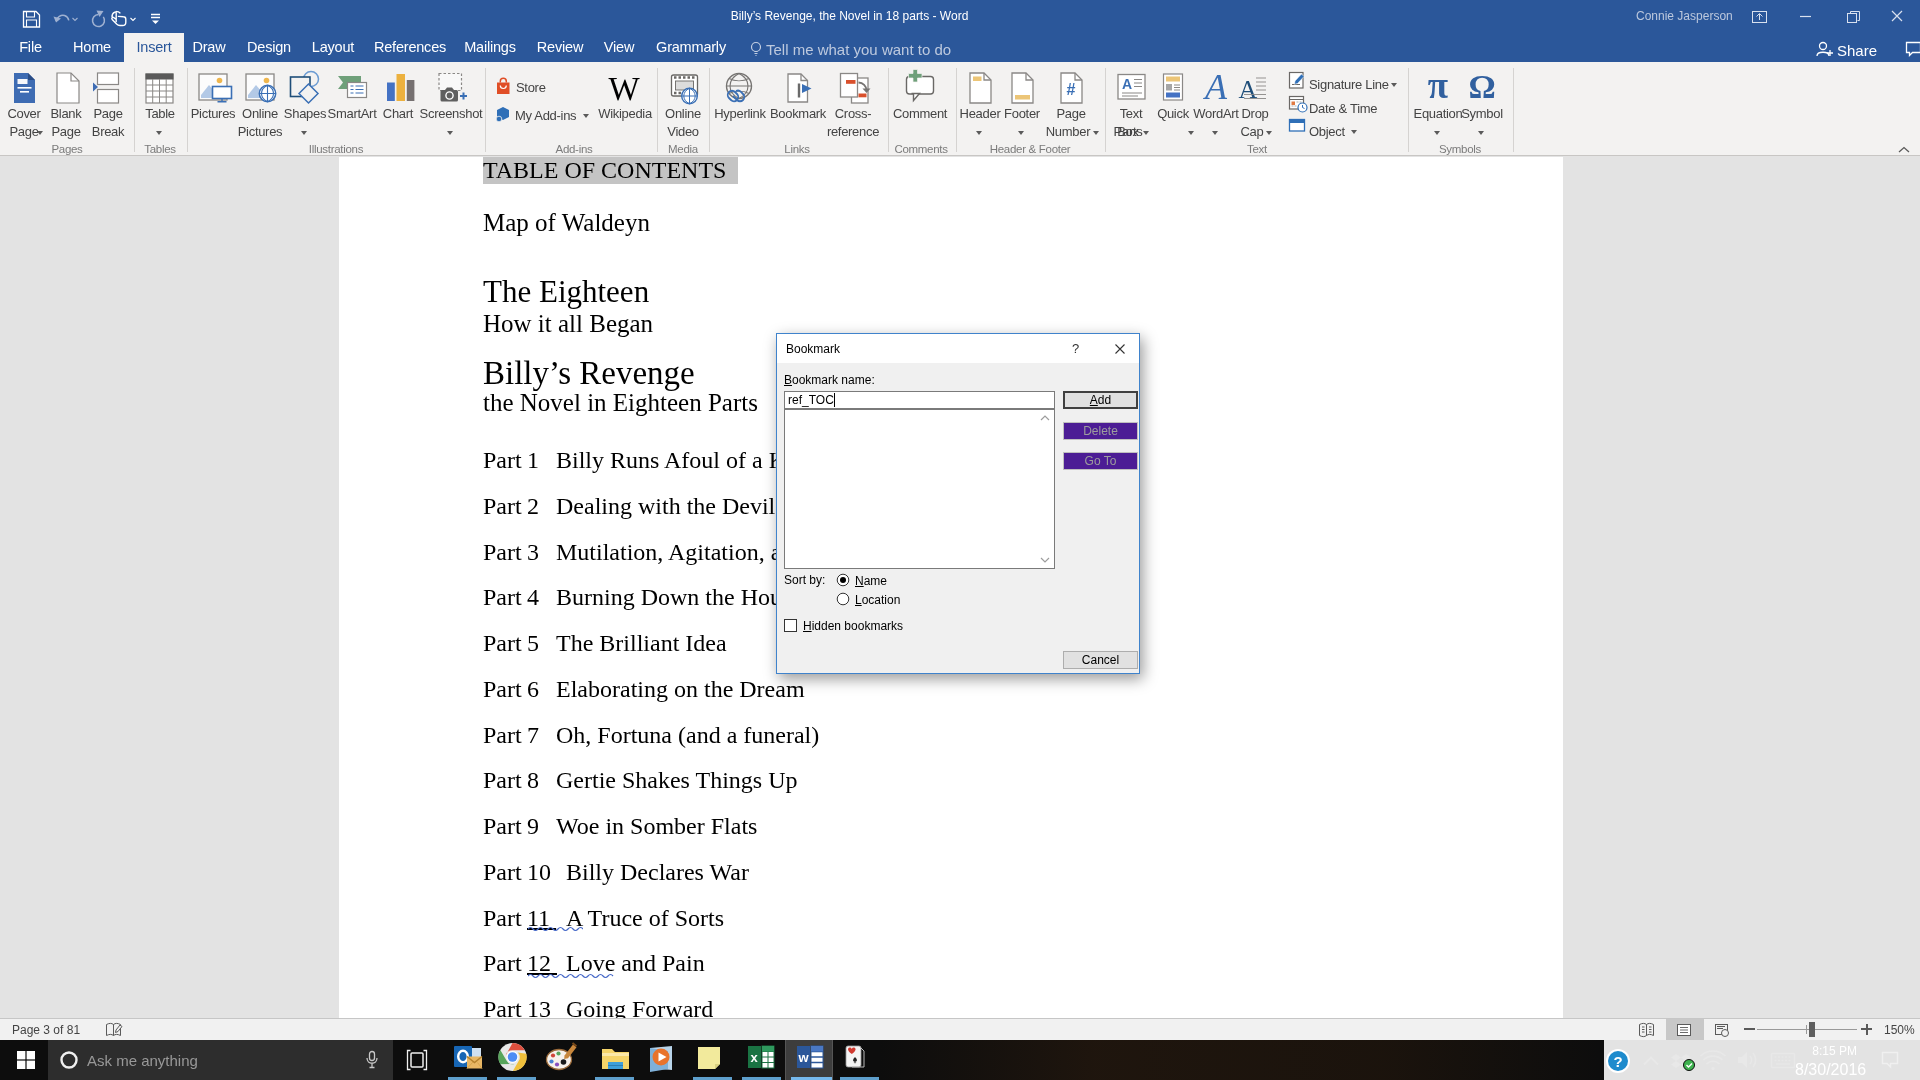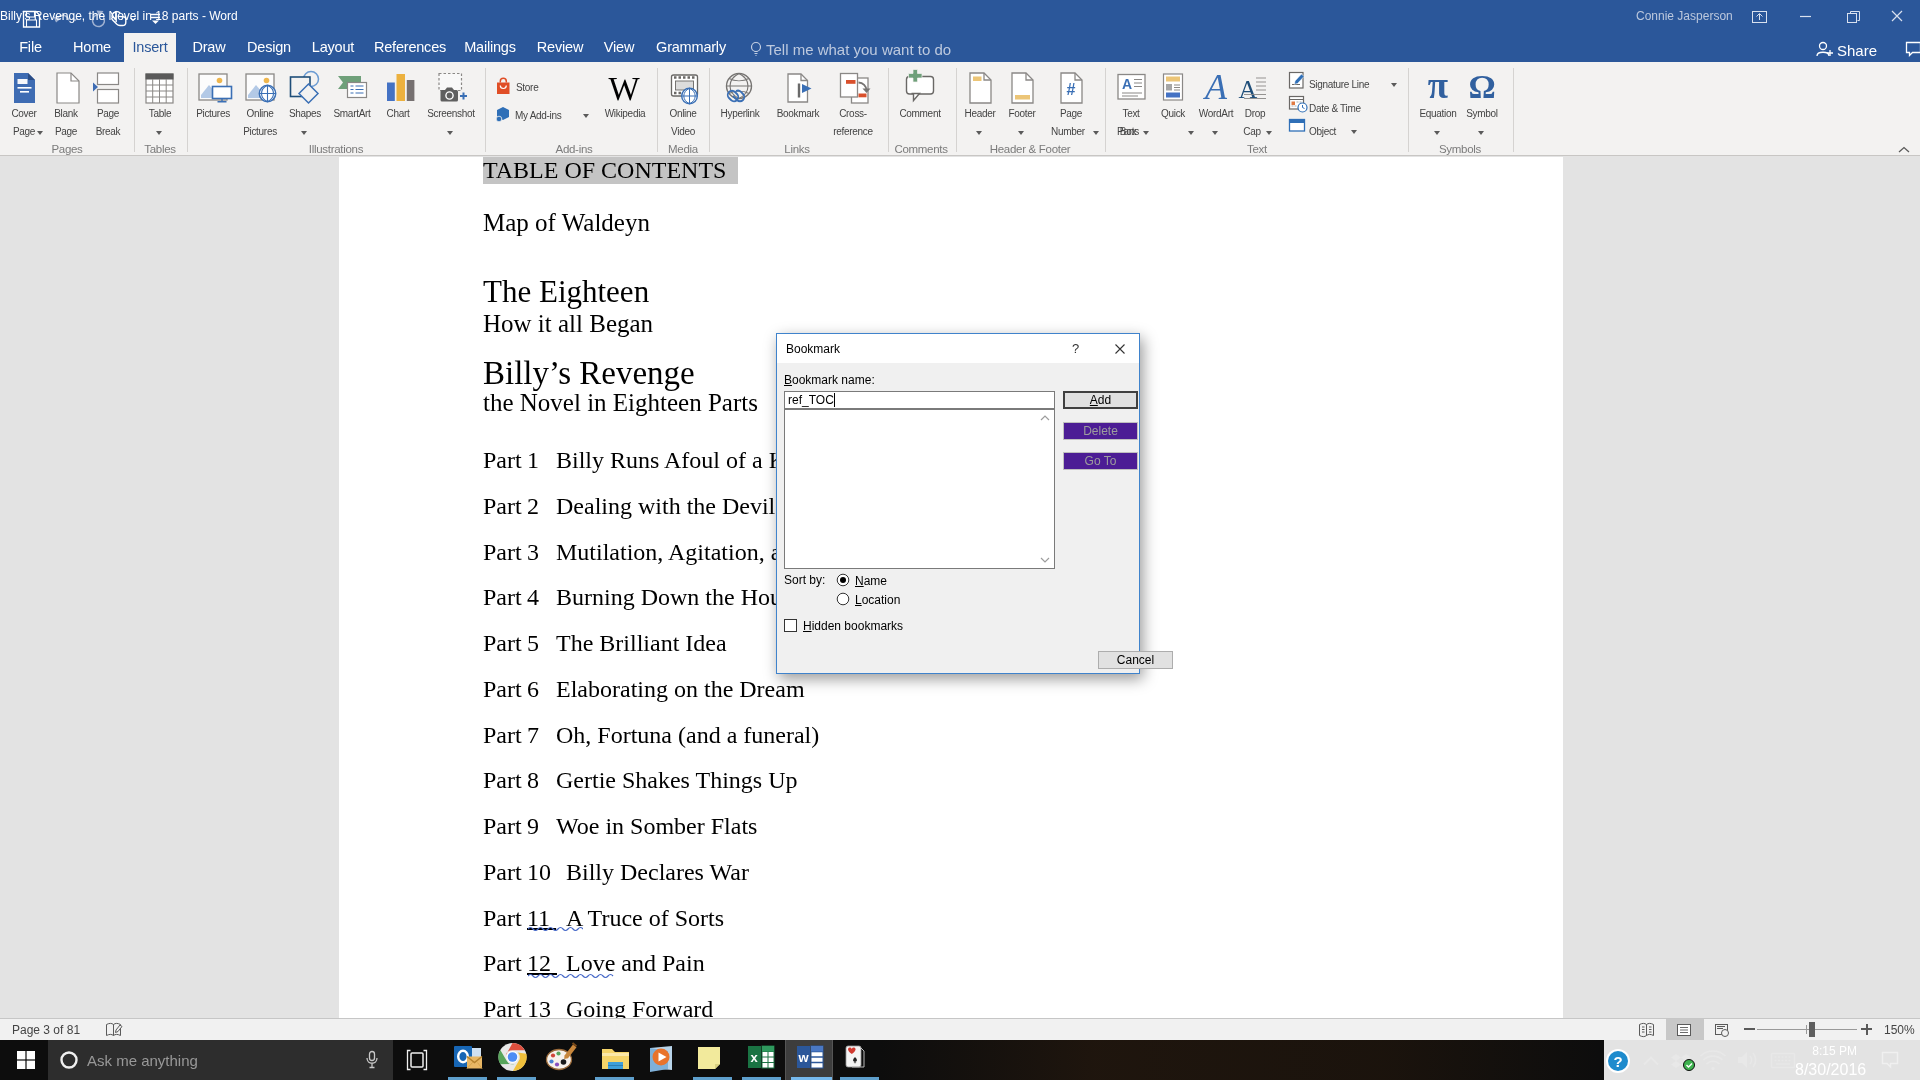--- a/index.html
+++ b/index.html
@@ -8,21 +8,21 @@
 .abs { position:absolute; }
 
 #titlebar { position:absolute; left:0; top:0; width:1920px; height:62px; background:#2b579a; }
 .tab { position:absolute; top:33px; height:29px; color:#fff; font-size:14.5px; letter-spacing:-0.2px; line-height:29px; text-align:center; }
 #tab-insert { background:#f3f2f1; color:#2b579a; top:33px; height:29px; }
 .ttext { position:absolute; color:#fff; font-size:12px; white-space:nowrap; }
 
 #ribbon { position:absolute; left:0; top:62px; width:1920px; height:94px; background:#f3f2f1; border-bottom:1px solid #c8c6c4; }
 .rsep { position:absolute; top:6px; width:1px; height:84px; background:#d5d3d1; }
 .glabel { position:absolute; top:81px; font-size:11.5px; letter-spacing:-0.3px; color:#7b7b7b; text-align:center; white-space:nowrap; transform:translateX(-50%); }
-.ilabel { position:absolute; font-size:10px; letter-spacing:-0.3px; color:#444; text-align:center; white-space:nowrap; transform:translateX(-50%); line-height:12px; }
+.ilabel { position:absolute; font-size:13px; letter-spacing:-0.3px; color:#444; text-align:center; white-space:nowrap; transform:translateX(-50%); line-height:12px; }
 .arrow { position:absolute; width:0; height:0; border-left:3.5px solid transparent; border-right:3.5px solid transparent; border-top:4px solid #5a5a5a; }
 
 #page { position:absolute; left:339px; top:157px; width:1224px; height:861px; background:#fff; }
 .dt { position:absolute; font-family:"Liberation Serif", serif; color:#000; white-space:nowrap; line-height:1; }
 .pl { left:483px; font-size:24px; width:700px; }
 .pn { position:absolute; left:44px; }
 .ptt { position:absolute; left:73px; }
 .ptt2 { position:absolute; left:83px; }
 .pu { text-decoration:underline; }
 
@@ -52,21 +52,21 @@
 
     <path d="M98.5 8.5 a6 6 0 1 0 4.8 2.4" stroke="#9fb1d1" fill="none" stroke-width="1.5"></path>
     <path d="M96.5 4.5 l7 0.5 -4 6 z" fill="#9fb1d1"></path>
 
     <path d="M112 10.5 a4.8 4.8 0 0 1 8 -3.6 M116.2 5.5 v10 M116.2 13.5 l-2.2 -1.8 c-1.6 -1.2 -3 0.6 -1.6 2 l4.2 4.4 c0.9 0.9 2 1.4 3.3 1.4 h2.6 c1.9 0 3.3 -1.4 3.3 -3.3 v-3 c0 -1.4 -1 -2.4 -2.4 -2.4 l-5 -0.4" stroke="#fff" fill="none" stroke-width="1.4" stroke-linecap="round" stroke-linejoin="round"></path>
     <path d="M130.5 12 l2.5 2.5 2.5 -2.5" stroke="#fff" fill="none" stroke-width="1.1"></path>
 
     <path d="M151 8.5 h9 M151 11.5 h9" stroke="#fff" stroke-width="1.3"></path>
     <path d="M152 14.5 l3.5 3.5 3.5 -3.5 z" fill="#fff"></path>
   </svg>
-  <div class="ttext" style="left:0;width:1699px;top:9px;">Billy’s Revenge, the Novel in 18 parts - Word</div>
+  <div class="ttext" style="left:0;width:1699px;top:9px;text-align:center;">Billy’s Revenge, the Novel in 18 parts - Word</div>
   <div class="ttext" style="left:1636px;top:9px;color:#bcc8dd;">Connie Jasperson</div>
 
   <svg class="abs" style="left:1740px;top:6px" width="180" height="22" viewBox="0 0 180 22">
     <g stroke="#d9e1ef" fill="none" stroke-width="1">
       <rect x="12.5" y="5.5" width="14" height="11"></rect>
       <path d="M19.5 14 v-6 m-3 2.5 l3 -3 3 3"></path>
       <path d="M60 10.5 h11" stroke-width="1.2"></path>
       <rect x="107.5" y="7.5" width="9" height="9"></rect>
       <path d="M110.5 7.5 v-2 h9 v9 h-2"></path>
       <path d="M152 5 l10 10 m0 -10 l-10 10" stroke-width="1.2"></path>
@@ -78,21 +78,21 @@
       <circle cx="13" cy="8" r="3.5"></circle>
       <path d="M7 18 c0 -5 12 -5 12 0"></path>
       <path d="M17 15 h6 m-3 -3 v6"></path>
       <path d="M97.5 4.5 h14 v10 h-8 l-3 3 v-3 h-3 z" transform="translate(-1,0)"></path>
     </g>
   </svg>
   <div class="ttext" style="left:1837px;top:42px;font-size:15px;">Share</div>
 
   <div class="tab" style="left:13px;width:35px;">File</div>
   <div class="tab" style="left:62px;width:60px;">Home</div>
-  <div class="tab" id="tab-insert" style="left:124px;width:52px;">Insert</div>
+  <div class="tab" id="tab-insert" style="left:124px;width:60px;">Insert</div>
   <div class="tab" style="left:182px;width:54px;">Draw</div>
   <div class="tab" style="left:238px;width:62px;">Design</div>
   <div class="tab" style="left:302px;width:62px;">Layout</div>
   <div class="tab" style="left:366px;width:88px;">References</div>
   <div class="tab" style="left:460px;width:60px;">Mailings</div>
   <div class="tab" style="left:530px;width:60px;">Review</div>
   <div class="tab" style="left:593px;width:52px;">View</div>
   <div class="tab" style="left:652px;width:78px;">Grammarly</div>
   <svg class="abs" style="left:748px;top:40px" width="16" height="18" viewBox="0 0 16 18">
     <g stroke="#c3cfe3" fill="none" stroke-width="1.2">
@@ -371,21 +371,21 @@
       <circle cx="7" cy="7" r="5.8" fill="#fff" stroke="#333"></circle>
       <circle cx="7" cy="7" r="3" fill="#000"></circle>
     </svg>
   <div class="abs" style="left:78px;top:240px;"><span style="text-decoration:underline">N</span>ame</div>
   <svg class="abs" style="left:59px;top:258px" width="14" height="14" viewBox="0 0 14 14">
       <circle cx="7" cy="7" r="5.8" fill="#fff" stroke="#333"></circle>
     </svg>
   <div class="abs" style="left:78px;top:259px;"><span style="text-decoration:underline">L</span>ocation</div>
   <div class="abs" style="left:7px;top:285px;width:13px;height:13px;background:#fff;border:1px solid #333;"></div>
   <div class="abs" style="left:26px;top:285px;"><span style="text-decoration:underline">H</span>idden bookmarks</div>
-  <div class="btn" style="top:317px;margin-left:35px;">Cancel</div>
+  <div class="btn" style="top:317px;">Cancel</div>
 </div>
 
 <div id="status">
   <div class="abs" style="left:12px;top:4px;">Page 3 of 81</div>
   <svg class="abs" style="left:104px;top:3px" width="20" height="16" viewBox="0 0 20 16">
     <g stroke="#5a5a5a" fill="none" stroke-width="1">
       <path d="M2.5 2.5 c3 -1.5 5 -1.5 7 0 v11 c-2 -1.5 -4 -1.5 -7 0 z"></path>
       <path d="M9.5 2.5 c2 -1.5 4 -1.5 7 0 v11 c-3 -1.5 -5 -1.5 -7 0"></path>
       <path d="M12 8 l4 -5 2 1.5 -4 5 -2.5 1z" fill="#f1f1f1"></path>
     </g>

